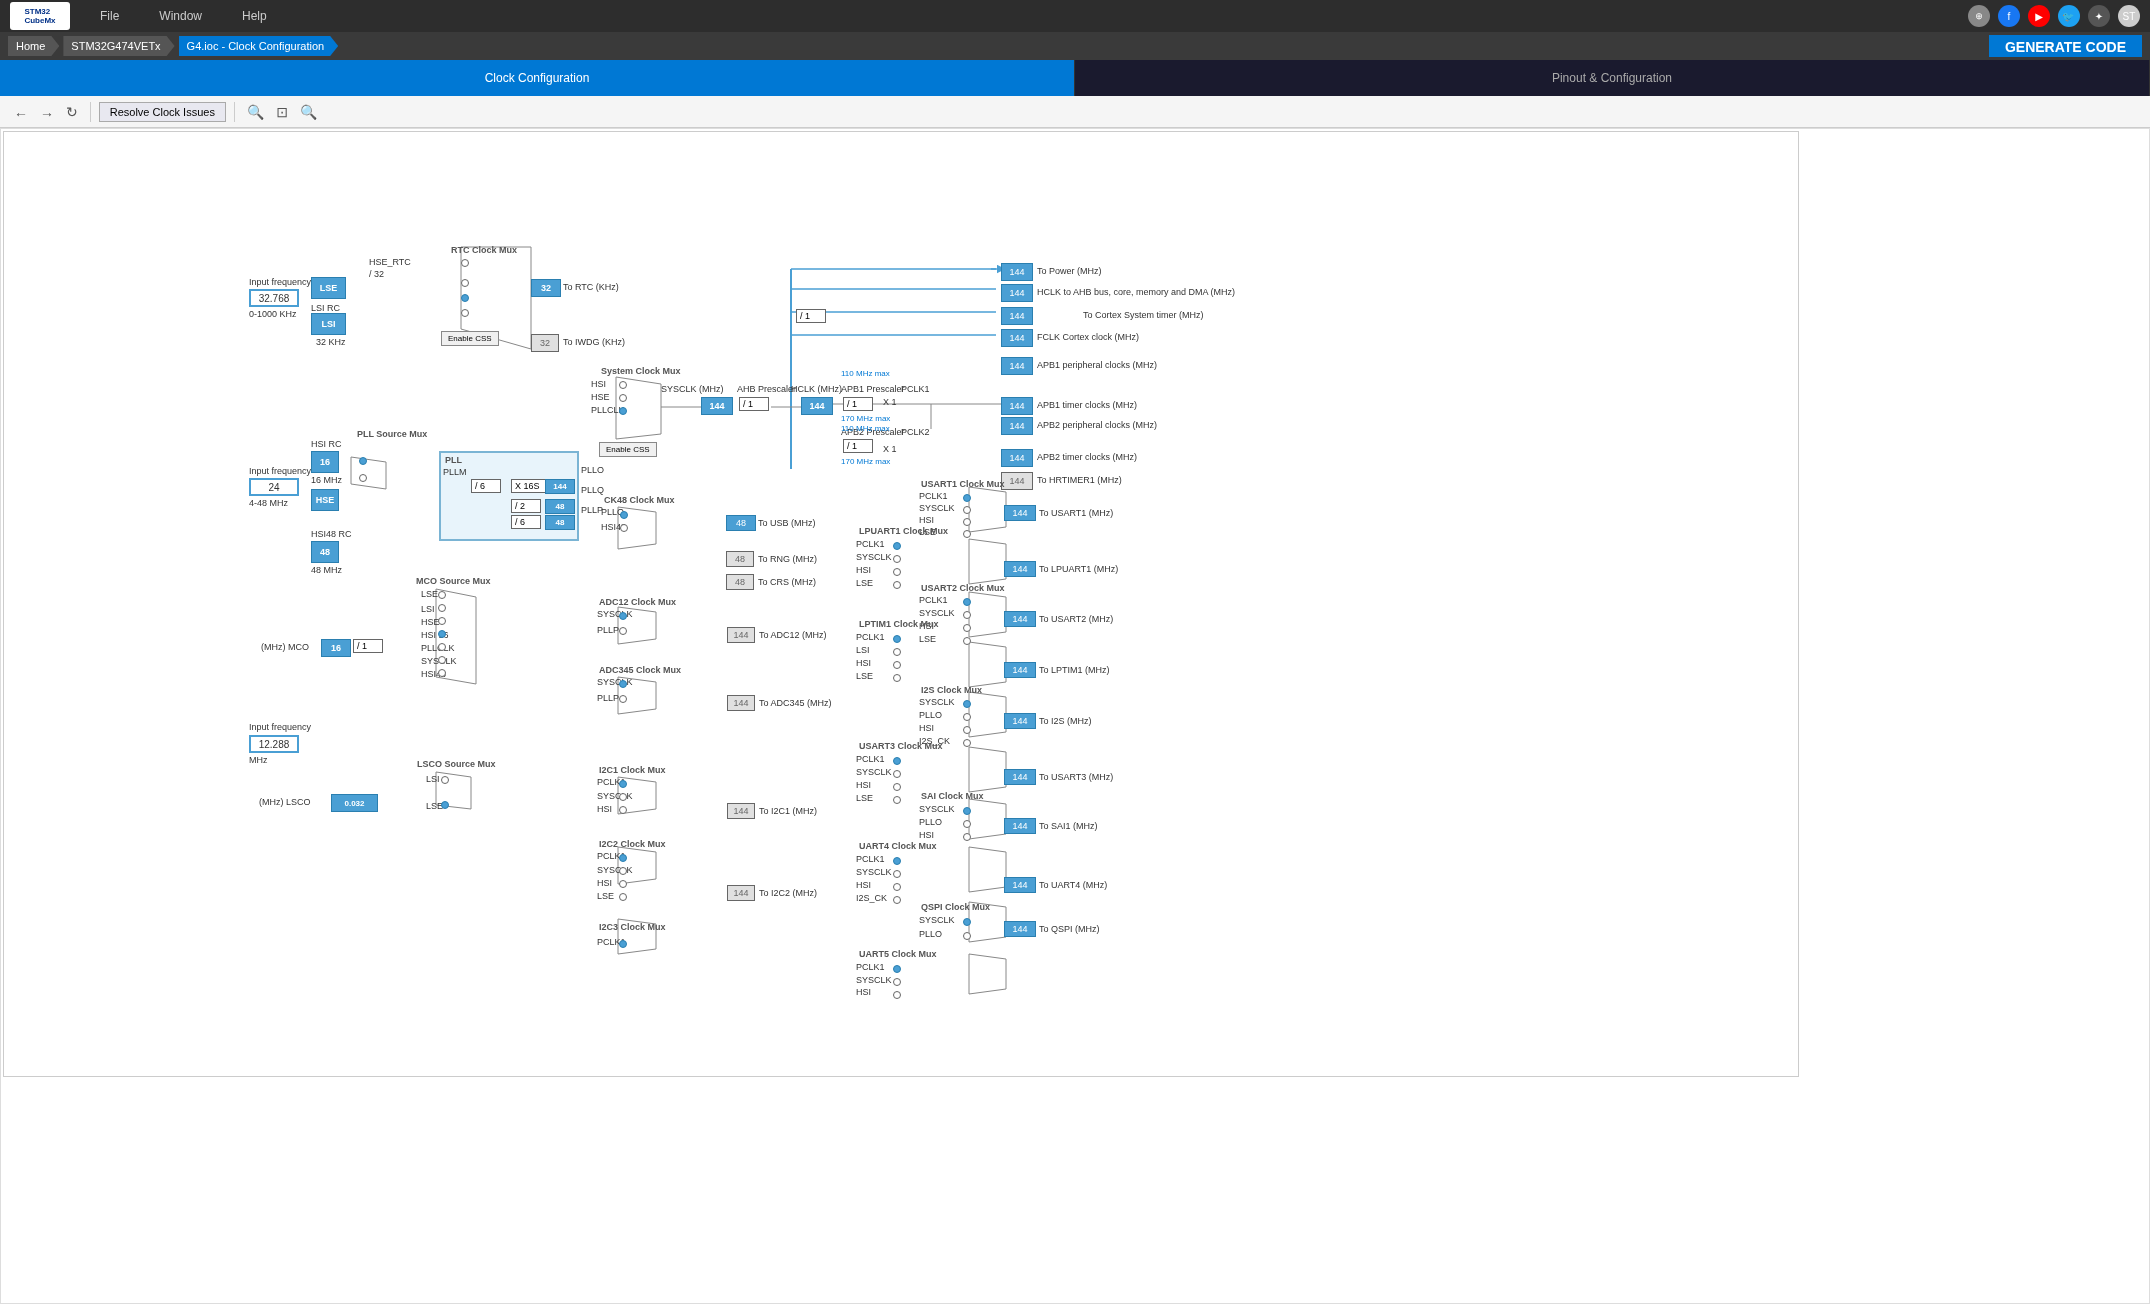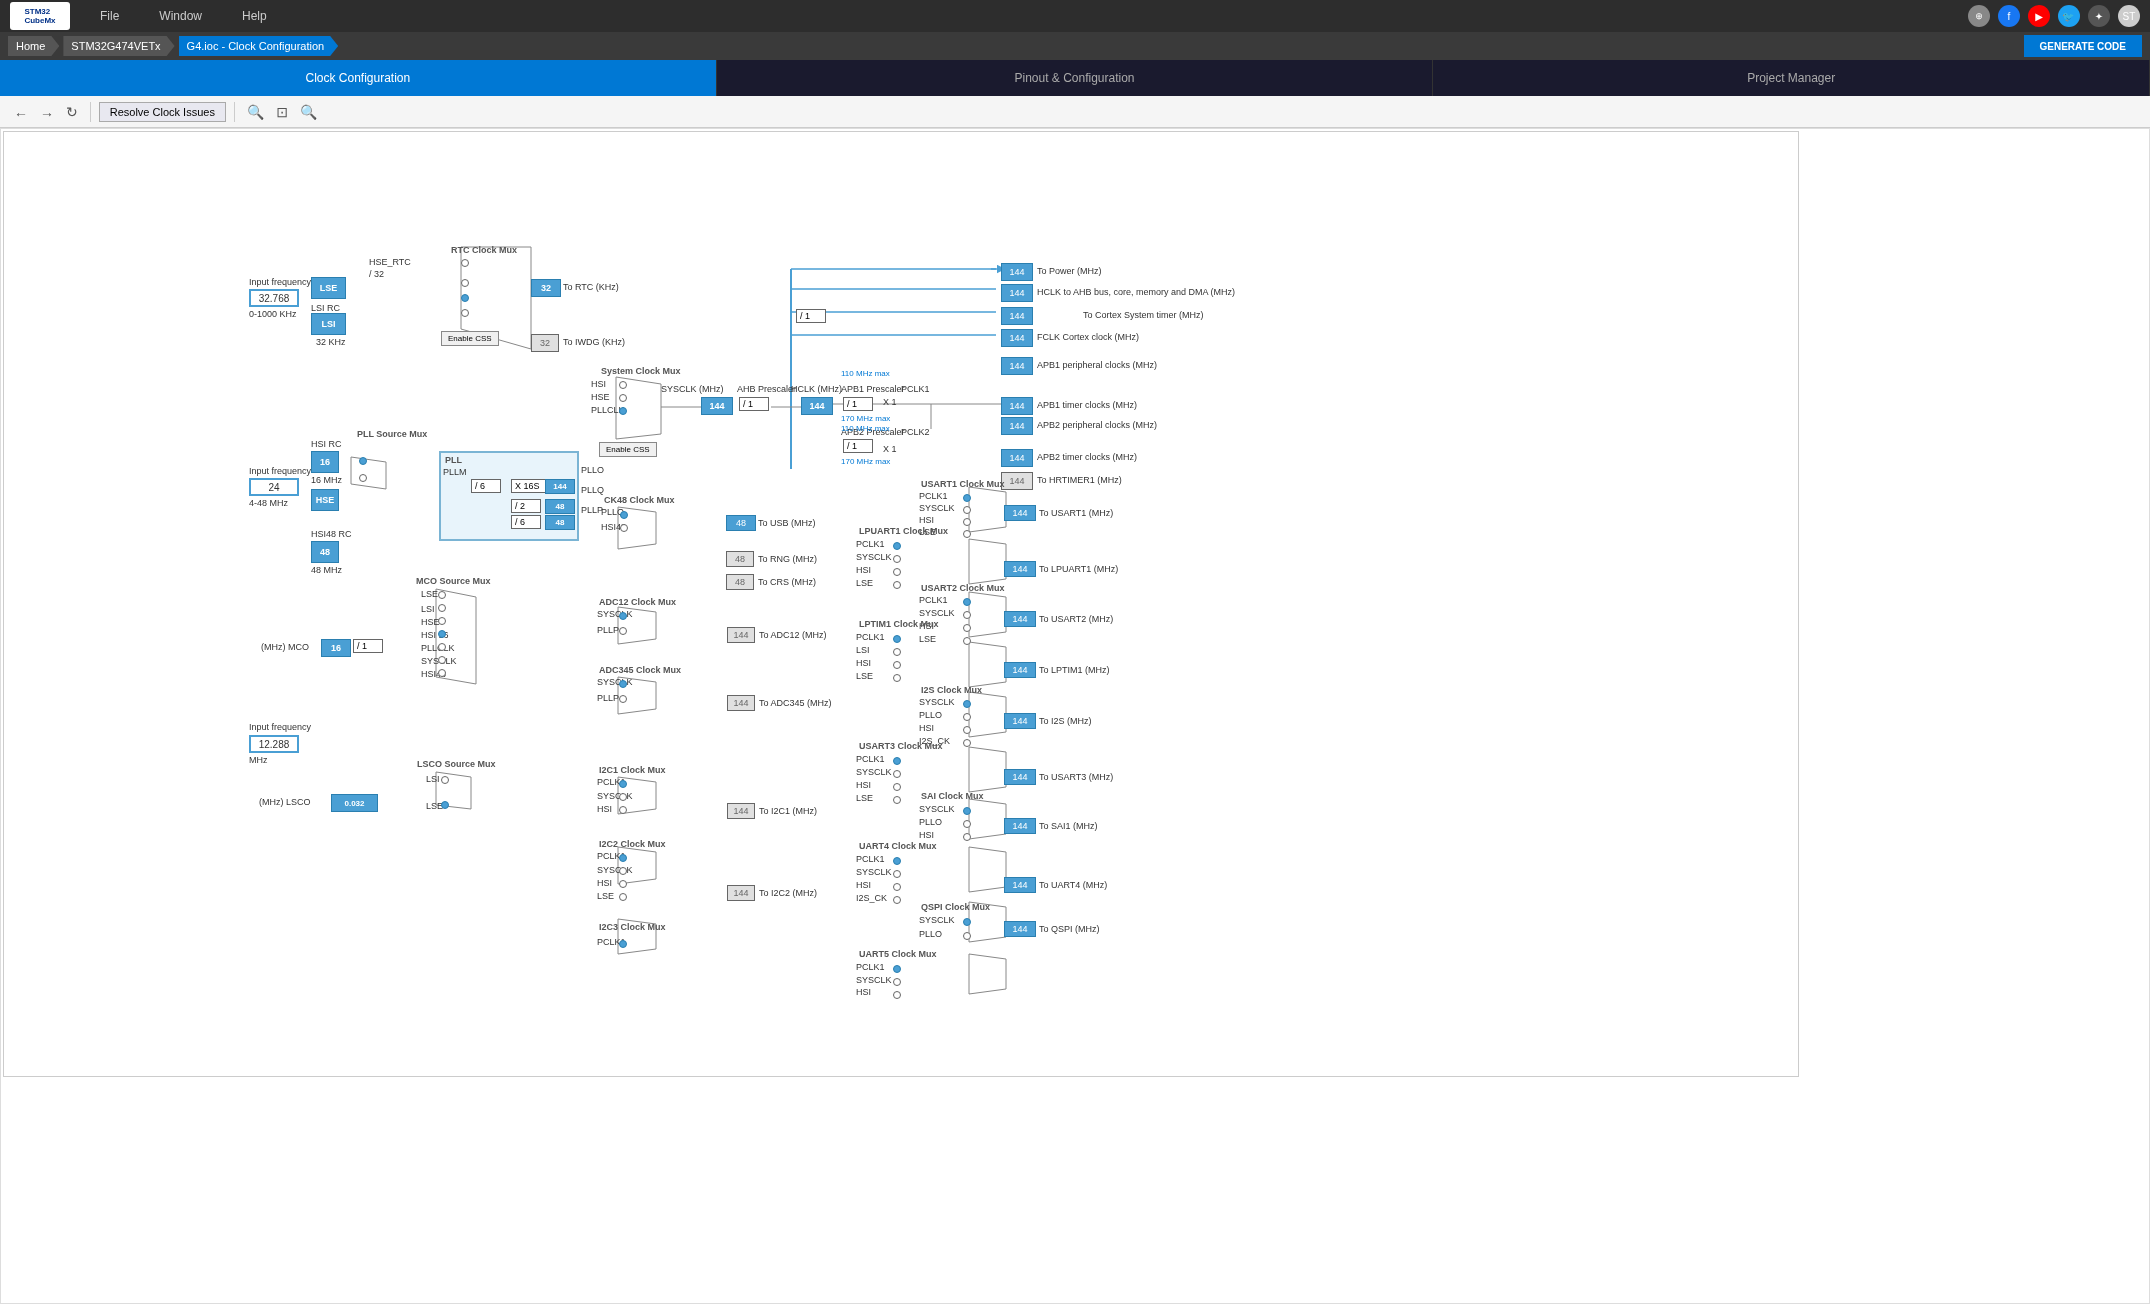--- a/index.html
+++ b/index.html
@@ -24,21 +24,21 @@
     }
     .breadcrumb-item {
       background: #555; color: #fff; padding: 4px 14px 4px 8px; font-size: 11px; cursor: pointer;
       clip-path: polygon(0 0, calc(100% - 8px) 0, 100% 50%, calc(100% - 8px) 100%, 0 100%);
       margin-right: 4px; white-space: nowrap;
     }
     .breadcrumb-item.active { background: #0078d4; }
     .breadcrumb-item:first-child { clip-path: polygon(0 0, calc(100% - 8px) 0, 100% 50%, calc(100% - 8px) 100%, 0 100%); }
     #generate-btn {
       margin-left: auto; background: #0078d4; color: white; border: none; padding: 4px 16px;
-      font-size: 10px; font-weight: bold; cursor: pointer; height: 22px;
+      font-size: 14px; font-weight: bold; cursor: pointer; height: 22px;
     }
 
     
     #tabbar {
       display: flex; background: #1a1a2e; height: 36px;
     }
     .tab {
       flex: 1; display: flex; align-items: center; justify-content: center;
       color: #aaa; font-size: 12px; cursor: pointer; border-right: 1px solid #333;
     }
@@ -146,21 +146,20 @@
 <div id="breadcrumb">
   <div class="breadcrumb-item">Home</div>
   <div class="breadcrumb-item">STM32G474VETx</div>
   <div class="breadcrumb-item active">G4.ioc - Clock Configuration</div>
   <button id="generate-btn">GENERATE CODE</button>
 </div>
 
 <div id="tabbar">
   <div class="tab active">Clock Configuration</div>
   <div class="tab">Pinout &amp; Configuration</div>
-  <div class="tab">Project Manager</div>
 </div>
 
 <div id="toolbar">
   <button class="icon-btn">←</button>
   <button class="icon-btn">→</button>
   <button class="icon-btn">↻</button>
   <div class="separator"></div>
   <button class="resolve-btn">Resolve Clock Issues</button>
   <div class="separator"></div>
   <button class="icon-btn">🔍</button>

